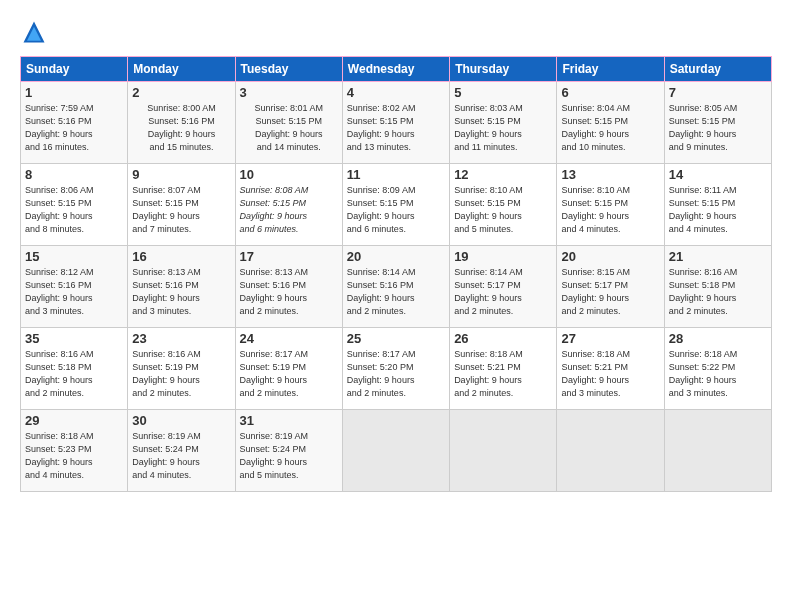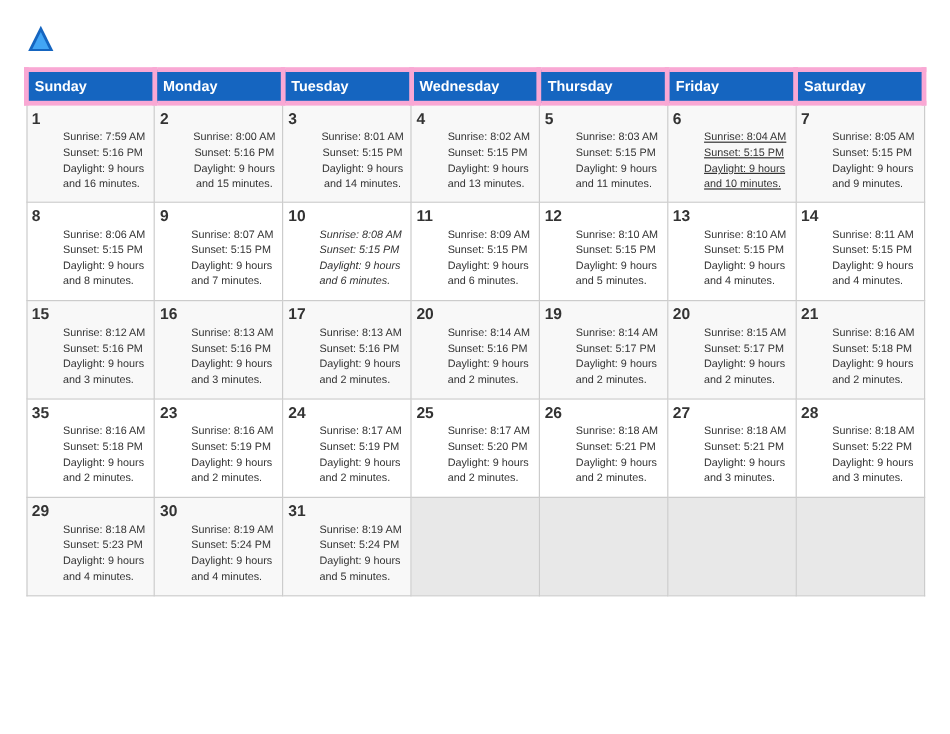--- a/index.html
+++ b/index.html
@@ -60,21 +60,21 @@
       border-collapse: collapse;
       table-layout: fixed;
     }
     .calendar thead tr th {
       background: #1565c0;
       color: #fff;
       font-size: 12px;
       font-weight: bold;
       text-align: left;
       padding: 5px 5px;
-      border: 4px solid #f9a8d4;
+      border: 1px solid #f9a8d4;
     }
     .calendar tbody tr td {
       border: 1px solid #ccc;
       vertical-align: top;
       padding: 3px 4px;
       font-size: 9.5px;
       color: #333;
       height: 82px;
       background: #fff;
     }
@@ -88,21 +88,20 @@
       font-size: 13px;
       font-weight: bold;
       color: #333;
       display: block;
       margin-bottom: 2px;
     }
     .day-info {
       font-size: 9px;
       color: #333;
       line-height: 1.45;
-      margin-left: 26px;
     }
   </style>
 </head>
 <body>
 
 <div class="page">
   <div class="header">
     <div class="logo">
       <svg class="logo-icon" viewBox="0 0 32 32">
         <polygon points="16,4 28,28 4,28" fill="#1565c0"></polygon>
@@ -163,21 +162,21 @@
           </td>
           <td>
             <span class="day-num">5</span>
             <div class="day-info" style="white-space: pre-line;">Sunrise: 8:03 AM
 Sunset: 5:15 PM
 Daylight: 9 hours
 and 11 minutes.</div>
           </td>
           <td>
             <span class="day-num">6</span>
-            <div class="day-info" style="white-space: pre-line; text-decoration: underline;">Sunrise: 8:04 AM
+            <div class="day-info" style="white-space: pre-line;">Sunrise: 8:04 AM
 Sunset: 5:15 PM
 Daylight: 9 hours
 and 10 minutes.</div>
           </td>
           <td>
             <span class="day-num">7</span>
             <div class="day-info" style="white-space: pre-line;">Sunrise: 8:05 AM
 Sunset: 5:15 PM
 Daylight: 9 hours
 and 9 minutes.</div>

